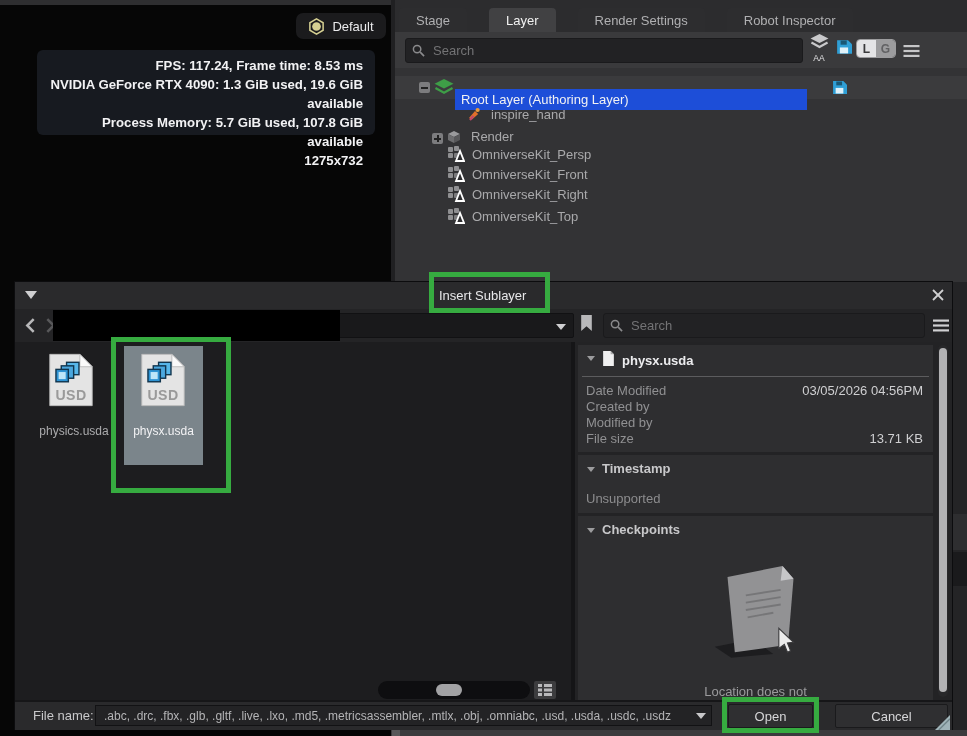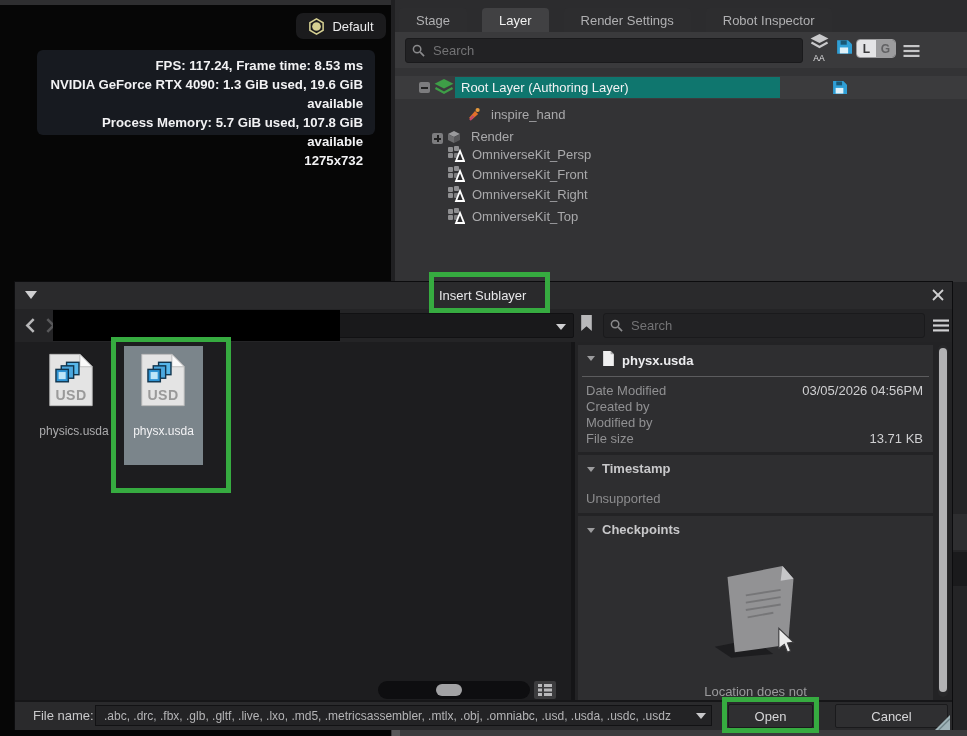--- a/index.html
+++ b/index.html
@@ -1,19 +1,19 @@
 <!DOCTYPE html>
 <html><head>
 <meta charset="utf-8">
 <style>
   html,body{margin:0;padding:0;background:#060606;font-family:"Liberation Sans",sans-serif;}
   #stage{position:relative;width:967px;height:736px;overflow:hidden;background:#060606;}
   .abs{position:absolute;}
   
-  .tabbar{background:#2c2c2e;display:flex;align-items:flex-end;padding:8px 0 0 4px;gap:15px;box-sizing:border-box;}
+  .tabbar{background:#2c2c2e;display:flex;align-items:flex-end;padding:8px 0 0 4px;gap:22px;box-sizing:border-box;}
   .tab{height:24px;padding:0 17px;background:#2d2d2f;color:#b0b0b2;font-size:13px;display:flex;align-items:center;border-radius:4px 4px 0 0;white-space:nowrap;}
   .tab.active{background:#414143;color:#f2f2f2;}
   .searchbox{background:#222224;border:1px solid #1a1a1c;border-radius:3px;display:flex;align-items:center;box-sizing:border-box;padding:0 6px;gap:6px;}
   .searchbox input{background:transparent;border:none;outline:none;color:#cfcfd1;font-size:13px;width:100%;font-family:"Liberation Sans",sans-serif;}
   .searchbox input::placeholder{color:#737375;}
   .toggleLG{display:flex;border-radius:4px;overflow:hidden;border:1px solid #9c9c9e;font-size:12px;font-weight:bold;height:19px;box-sizing:border-box;}
   .toggleLG .seg{width:19px;display:flex;align-items:center;justify-content:center;}
   .seg.on{background:#e4e4e6;color:#3a3a3c;}
   .seg.off{background:#9c9c9e;color:#616163;}
   .expander{width:11px;height:11px;background:#7c7c7e;border-radius:2px;position:relative;}
@@ -183,21 +183,21 @@
       </svg>
   </div>
 
   <div class="abs" style="left:395px;top:68px;width:572px;height:214px;background:#333335;">
 
     <div class="abs" style="left:0;top:8px;width:572px;height:23px;background:#3b3b3d;">
       <div class="expander abs" style="left:24px;top:6px;"></div>
       <svg class="abs" width="20" height="18" style="left:39px;top:3px;color:#3e9e47;">
           <use href="#sym-stack"></use>
         </svg>
-      <div class="abs" style="left:60px;top:1px;width:325px;height:21px;background:#0f766e;display:flex;align-items:center;padding-left:6px;box-sizing:border-box;">
+      <div class="abs" style="left:60px;top:13px;width:352px;height:21px;background:#1d4ed8;display:flex;align-items:center;padding-left:6px;box-sizing:border-box;">
         <span style="color:#f2f2f4;font-size:13px;white-space:nowrap;">Root Layer (Authoring Layer)</span>
       </div>
       <svg class="abs" width="15" height="15" style="left:437px;top:4px;color:#2f9fd6;">
           <use href="#sym-floppy"></use>
         </svg>
     </div>
 
     <div class="abs" style="left:0;top:36px;width:572px;height:20px;display:flex;align-items:center;margin-left:20px;">
       <svg width="14" height="14" style="margin-left:52px;">
           <use href="#sym-robot"></use>

